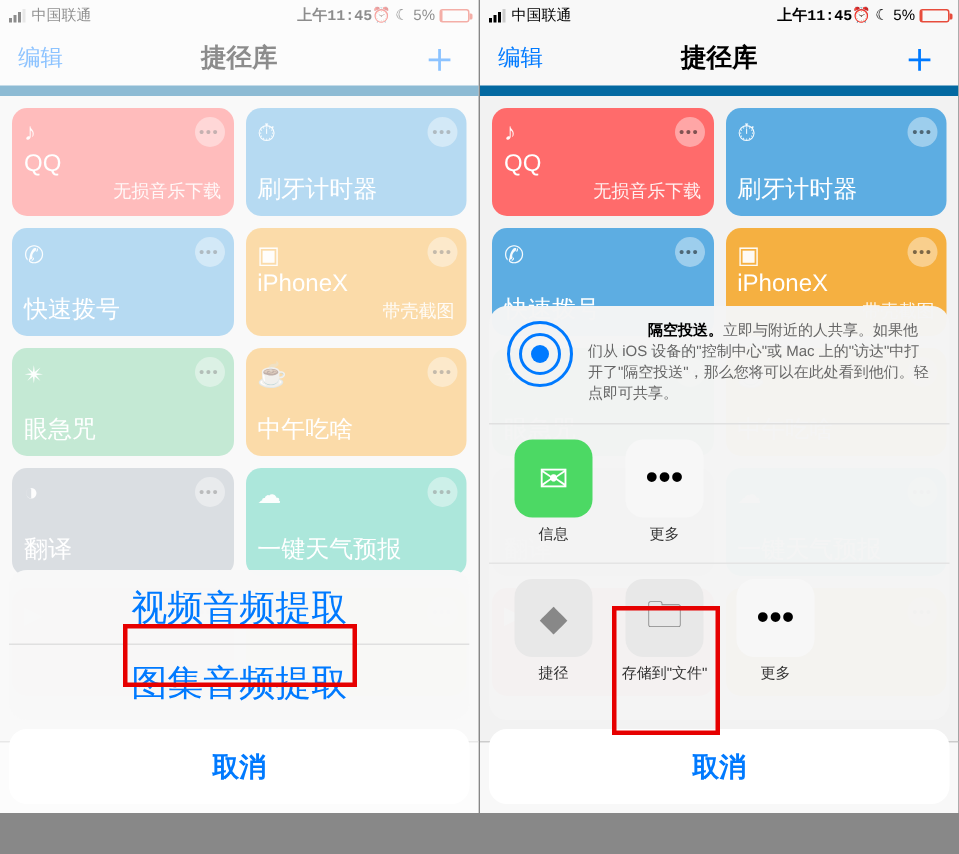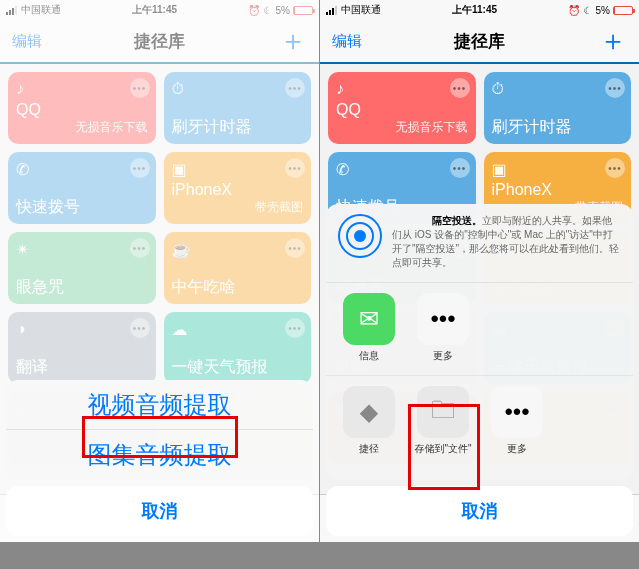--- a/index.html
+++ b/index.html
@@ -6,28 +6,28 @@
   body { background: #888; width: 639px; height: 569px; overflow: hidden; position: relative; }
   .phone { position: absolute; top: 0; width: 319px; height: 542px; background: #f2f2f2; overflow: hidden; }
   .phone.left { left: 0; }
   .phone.right { left: 320px; }
 
   
   .status { height: 20px; background: #f8f8f8; display: flex; align-items: center; font-size: 10px; padding: 0 6px; color: #000; }
   .status .sig { display: flex; align-items: flex-end; gap: 1px; margin-right: 4px; }
   .status .sig span { width: 2px; background: #000; display: inline-block; }
   .status .sig span:nth-child(1){height:3px}.status .sig span:nth-child(2){height:5px}.status .sig span:nth-child(3){height:7px}.status .sig span:nth-child(4){height:9px;background:#ccc}
-  .status .center { flex: 1; text-align: center; font-weight: 600; }
+  .status .center { flex: 1; text-align: right; font-weight: 600; font-family: Liberation Mono, monospace; }
   .status .right { display: flex; align-items: center; gap: 3px; }
   .status .batt { width: 20px; height: 9px; border: 1px solid #e74c3c; border-radius: 2px; position: relative; }
   .status .batt::after { content: ''; position: absolute; right: -3px; top: 2px; width: 2px; height: 4px; background: #e74c3c; border-radius: 0 1px 1px 0; }
   .status .batt::before { content: ''; position: absolute; left: 0; top: 0; width: 5%; height: 100%; background: #e74c3c; }
 
   
-  .nav { height: 44px; background: #f8f8f8; border-bottom: 2px solid #0369a1; display: flex; align-items: center; justify-content: space-between; padding: 0 12px; }
+  .nav { height: 44px; background: #f8f8f8; border-bottom: 7px solid #0369a1; display: flex; align-items: center; justify-content: space-between; padding: 0 12px; }
   .nav .edit { color: #007aff; font-size: 15px; }
   .nav .title { font-size: 17px; font-weight: 600; position: absolute; left: 0; right: 0; text-align: center; pointer-events: none; }
   .nav .plus { color: #007aff; font-size: 28px; font-weight: 300; }
 
   
   .grid { padding: 8px; display: grid; grid-template-columns: 1fr 1fr; gap: 8px; }
   .card { height: 72px; border-radius: 10px; padding: 8px; color: #fff; position: relative; display: flex; flex-direction: column; justify-content: space-between; }
   .card .ico { font-size: 16px; opacity: .95; }
   .card .lbl { font-size: 16px; font-weight: 400; line-height: 1.15; }
   .card .sub { font-size: 12px; opacity: .9; text-align: right; }

